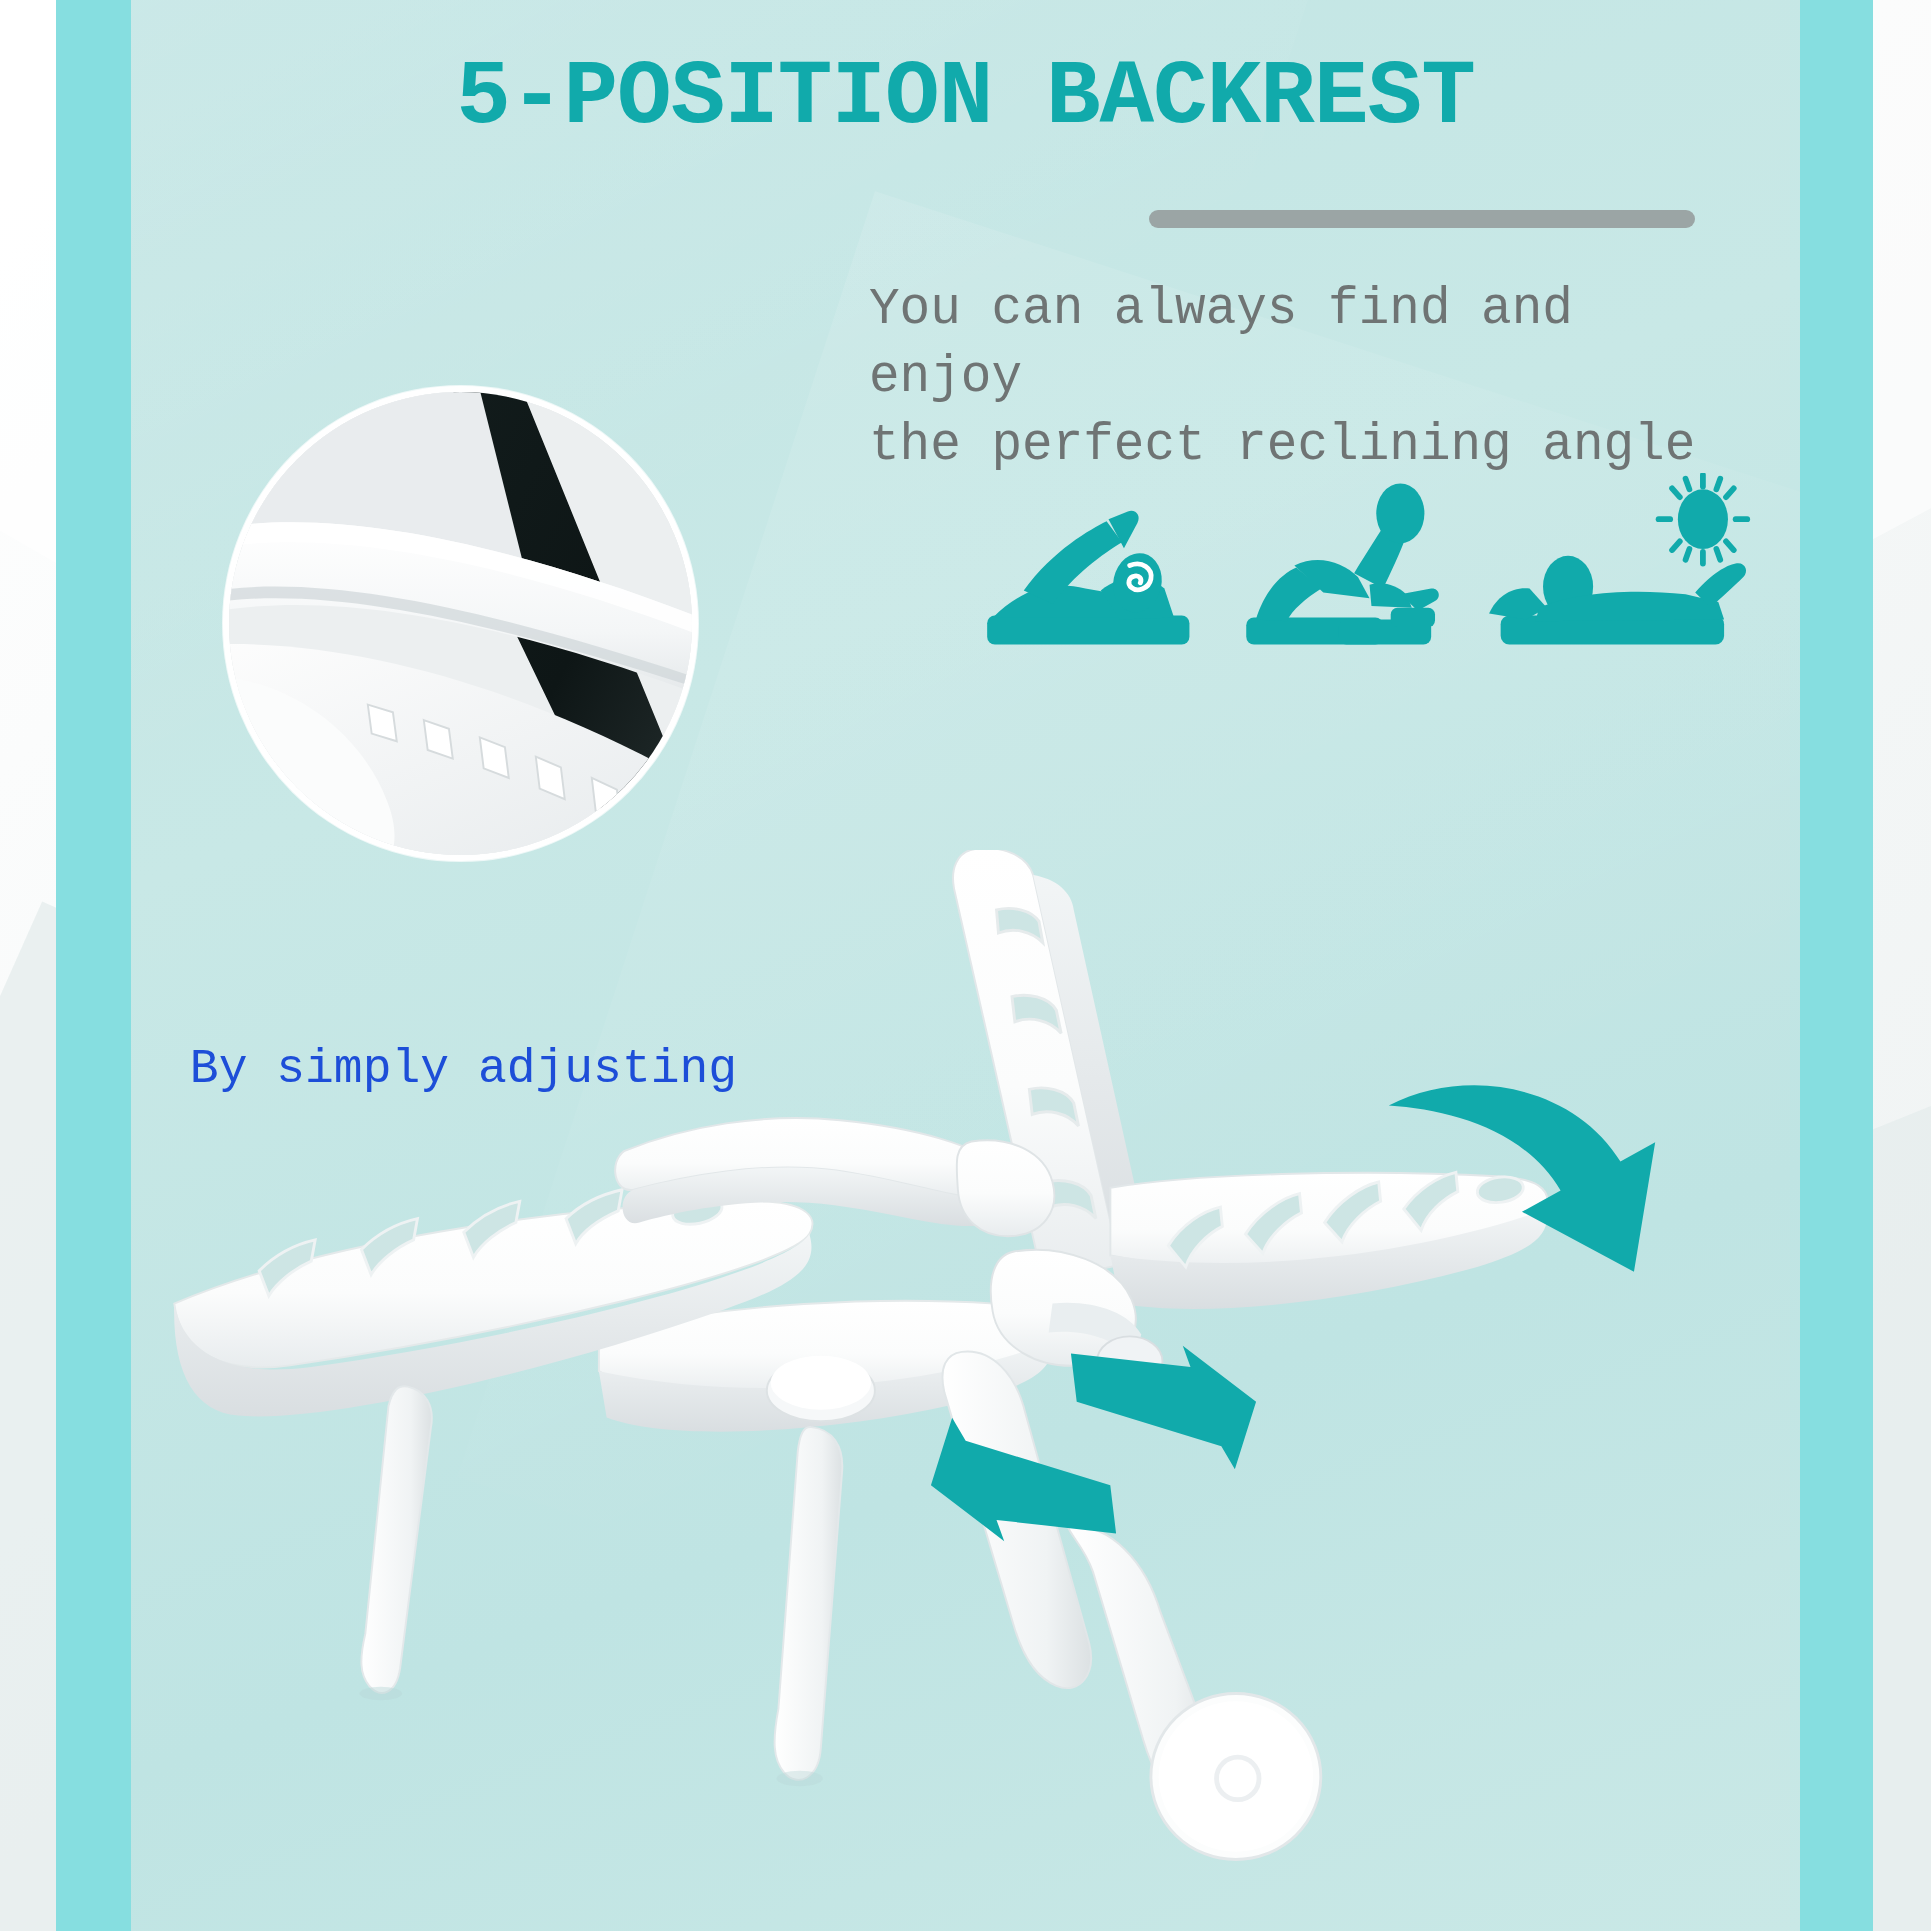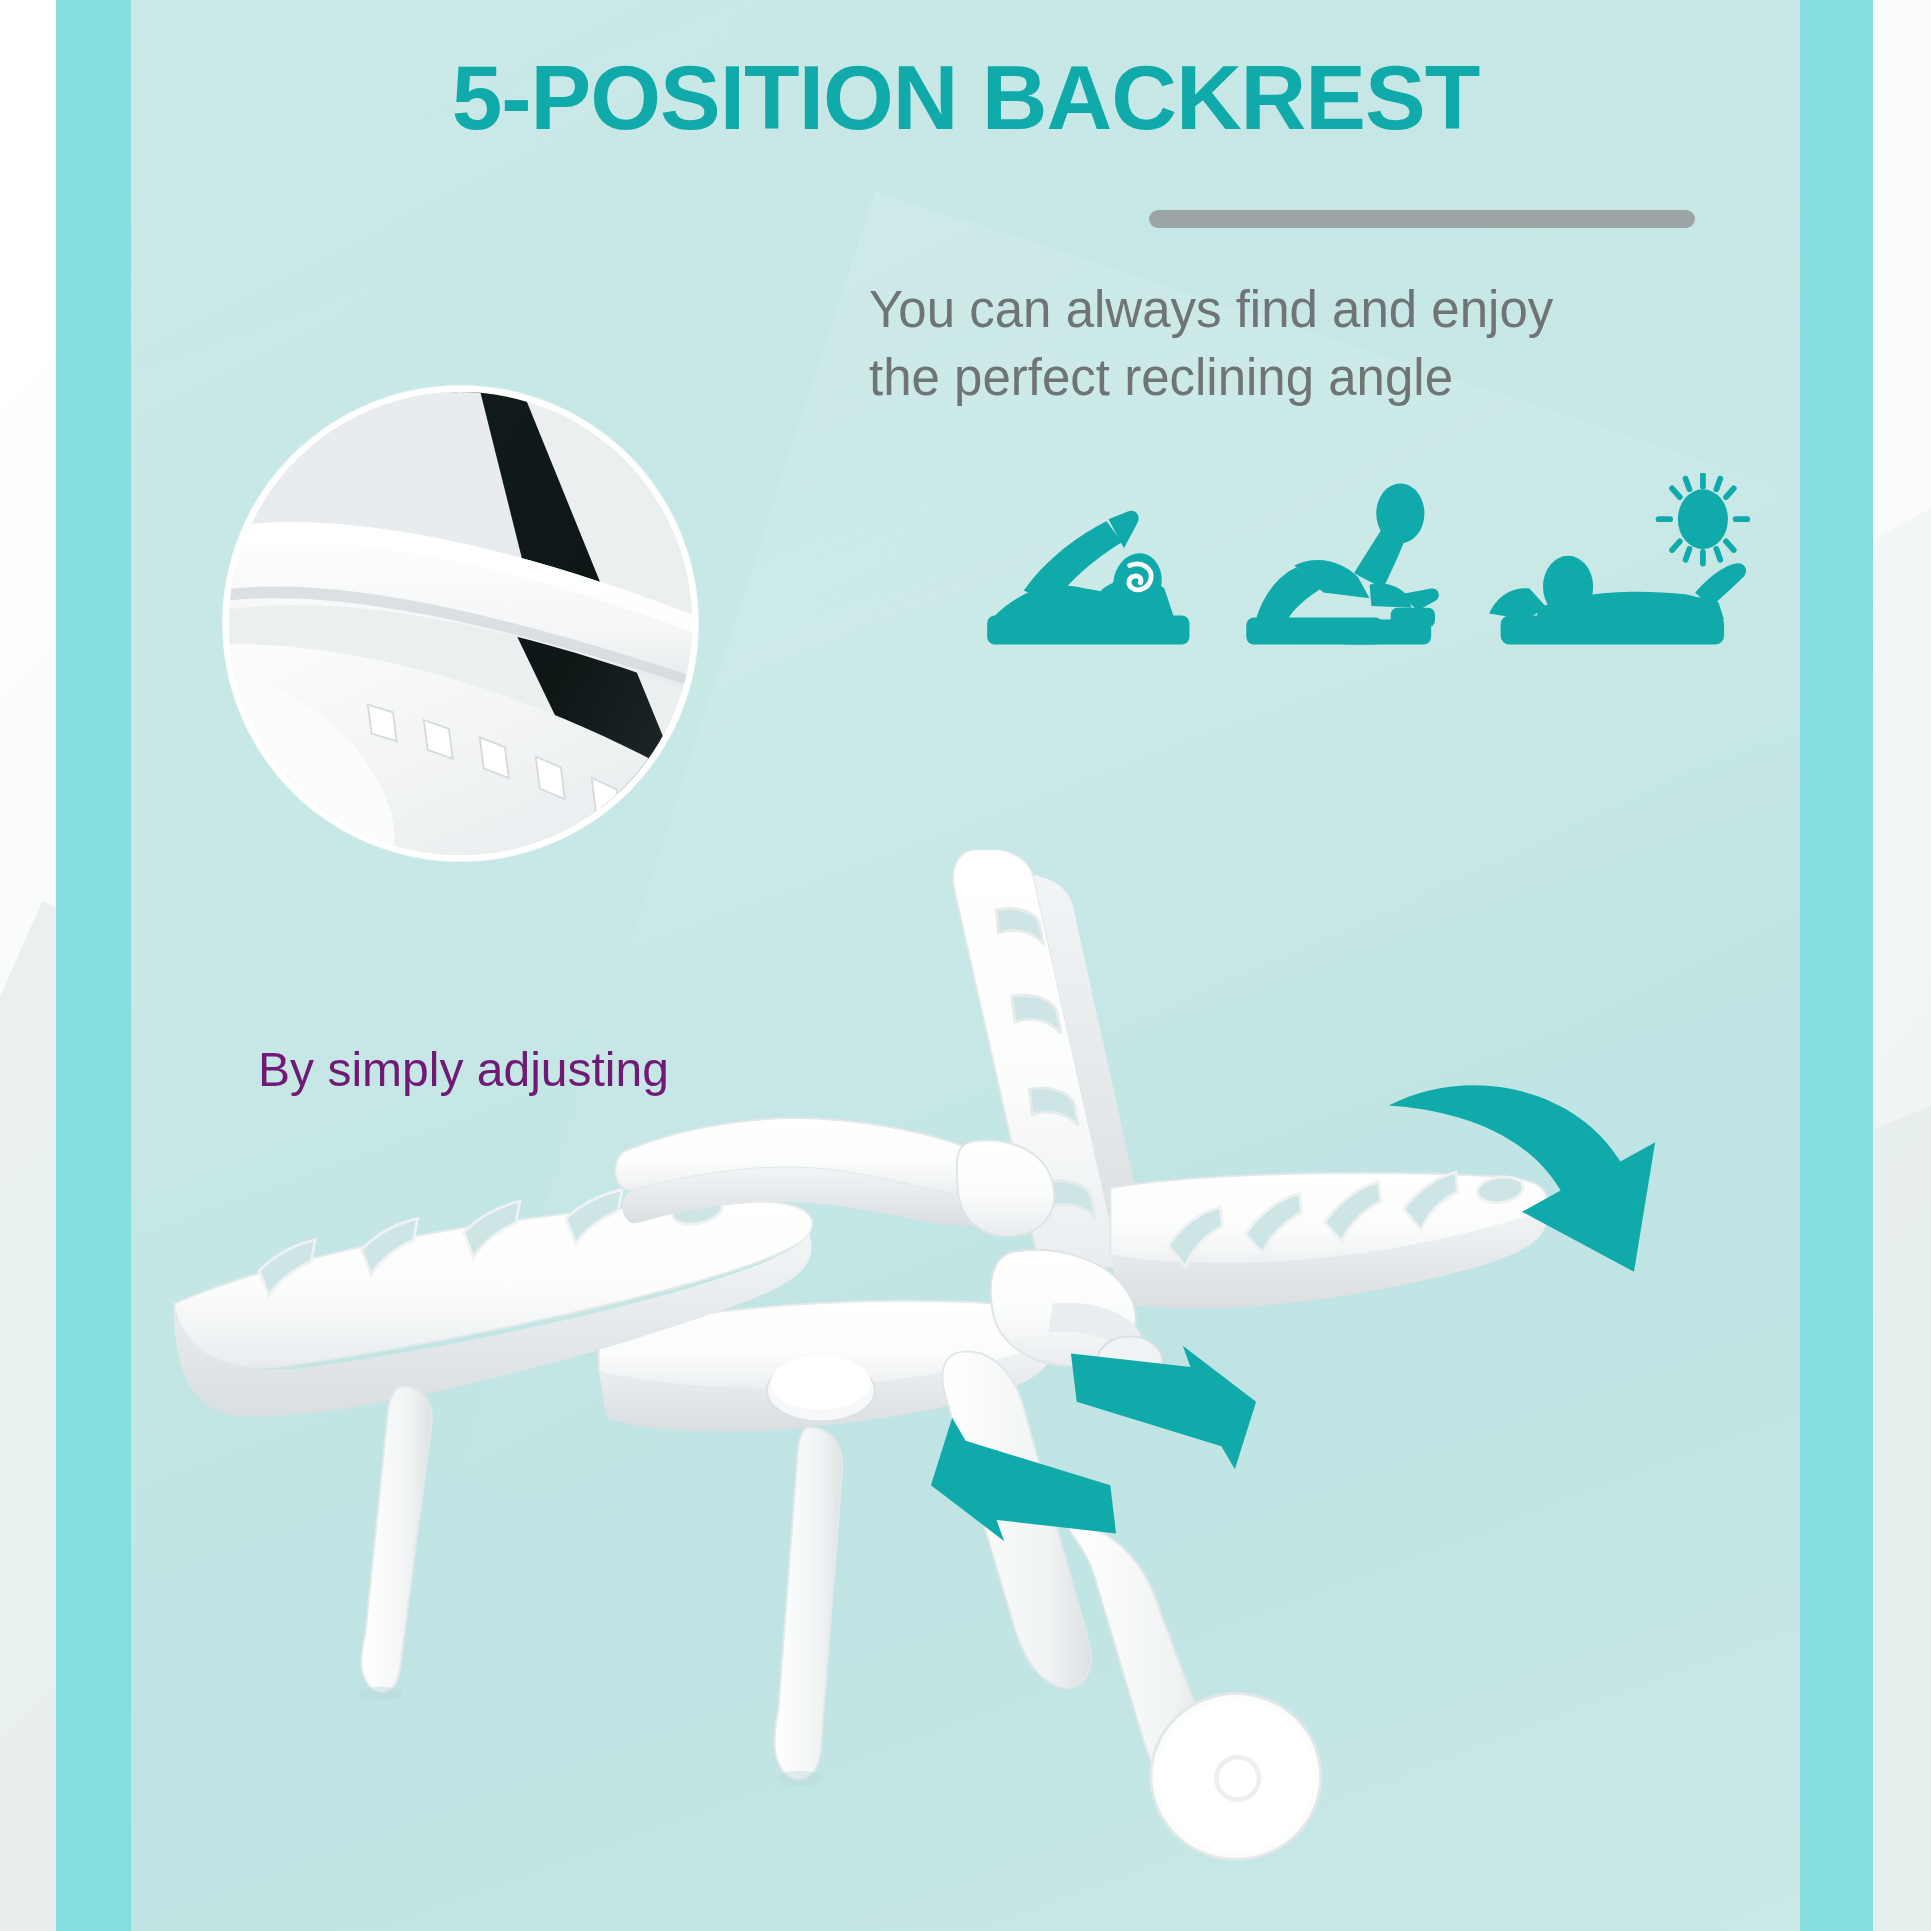--- a/index.html
+++ b/index.html
@@ -6,21 +6,21 @@
     margin: 0;
     padding: 0;
     background: #ffffff;
   }
   #stage {
     position: relative;
     width: 1931px;
     height: 1931px;
     overflow: hidden;
     background: #ffffff;
-    font-family: Liberation Sans, sans-serif;
+    font-family: Liberation Mono, monospace;
   }
 
   
   .bg-white {
     position: absolute;
     inset: 0;
     background: linear-gradient(135deg, #ffffff 0%, #f7f9f9 40%, #eef2f2 100%);
   }
   .bg-facet {
     position: absolute;
@@ -131,21 +131,21 @@
     background: linear-gradient(150deg, #f3f5f6 0%, #e6eaeb 45%, #f6f7f8 100%);
   }
 
   .caption {
     position: absolute;
     left: 174px;
     top: 1038px;
     width: 579px;
     text-align: center;
     font-size: 48px;
-    color: #701a75;
+    color: #1d4ed8;
     line-height: 1.32;
   }
 
   
   .arrow-big {
     position: absolute;
     left: 1381px;
     top: 1067px;
     width: 309px;
     height: 222px;

